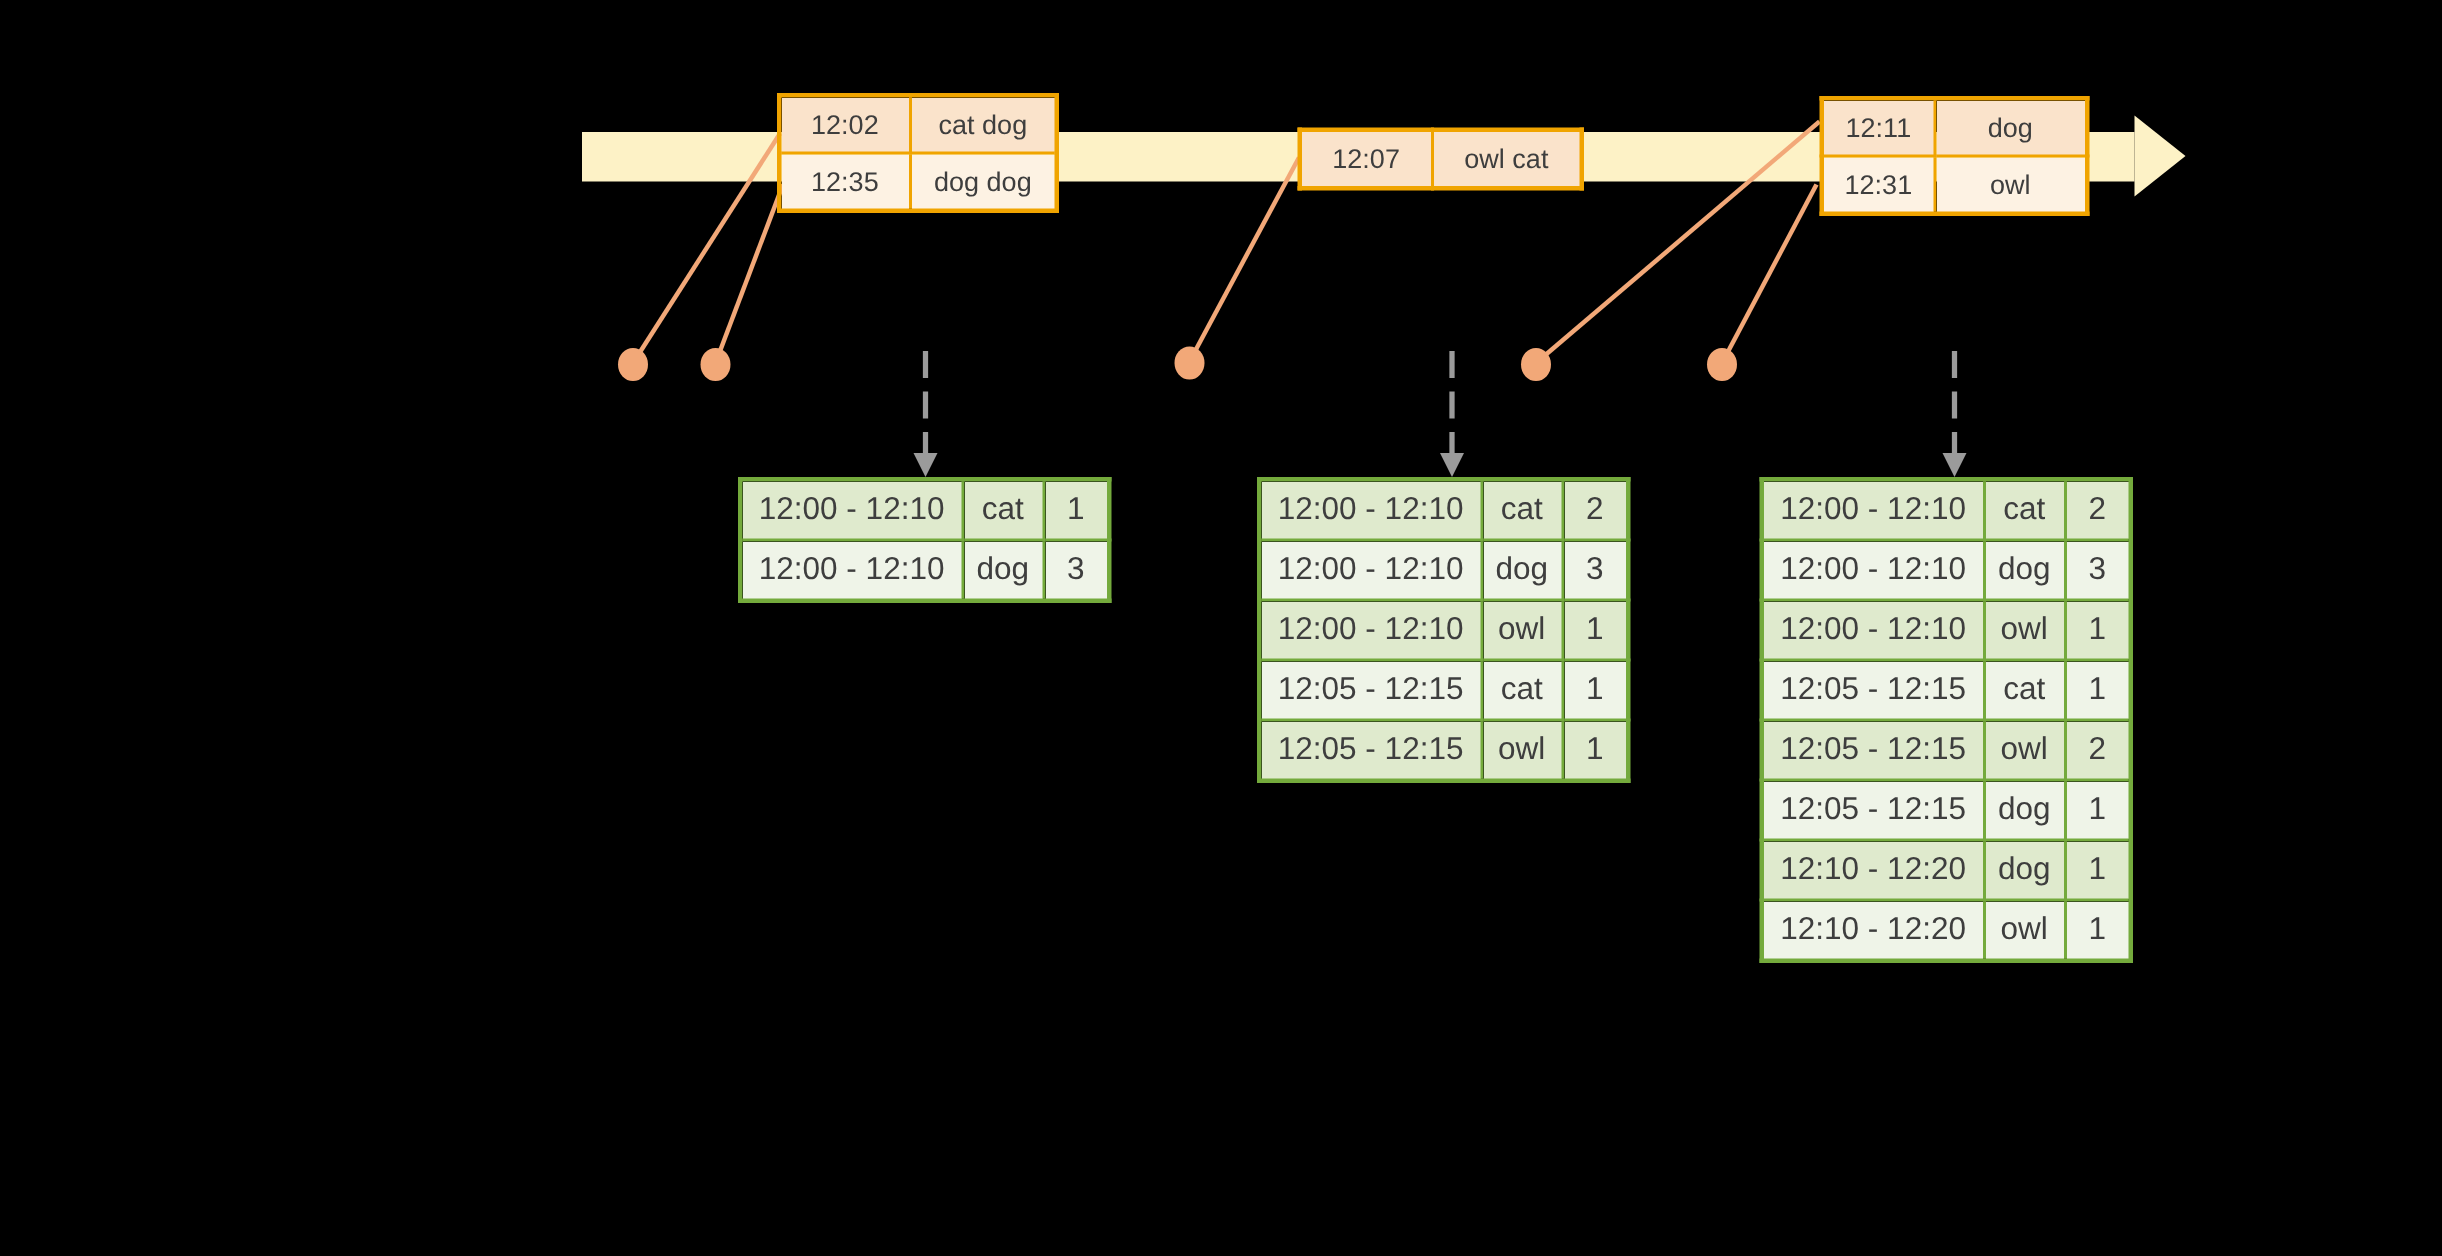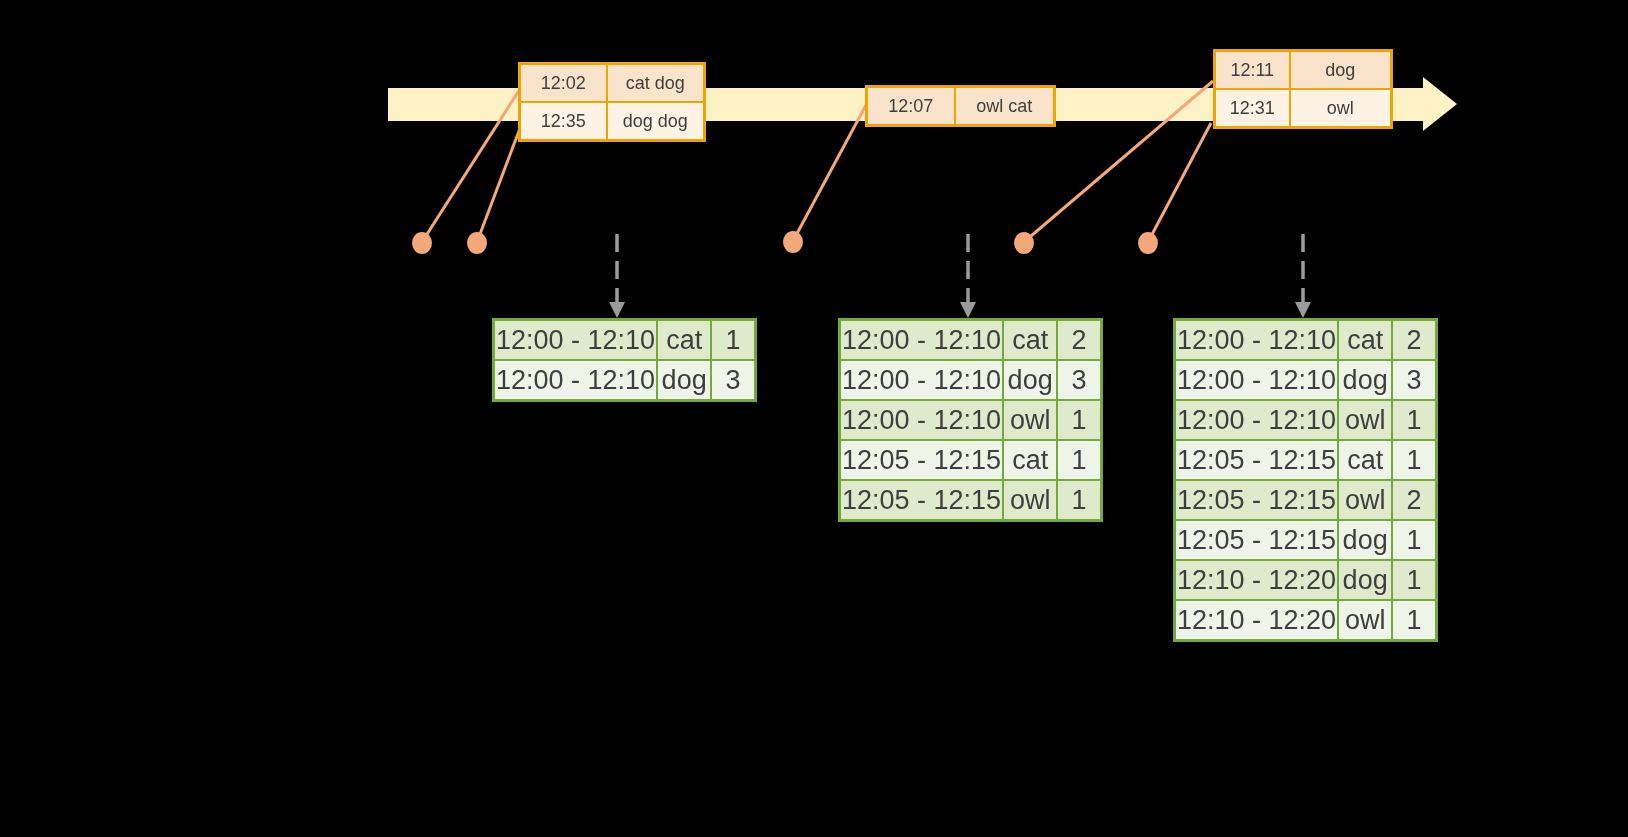--- a/index.html
+++ b/index.html
@@ -13,21 +13,21 @@
     text-align:center;vertical-align:middle;color:#3e3e3e;
     overflow:hidden;white-space:nowrap;
   }
   
   .etable{border:3px solid #f0a400;}
   .etable td{border:2px solid #f0a400;height:34px;font-size:18px;}
   .etable tr:nth-child(odd) td{background:#fae3cb;}
   .etable tr:nth-child(even) td{background:#fdf2e3;}
   
   .rtable{border:3px solid #74aa3c;}
-  .rtable td{border:2px solid #74aa3c;height:36px;font-size:27px;}
+  .rtable td{border:2px solid #74aa3c;height:36px;font-size:21px;}
   .rtable tr:nth-child(odd) td{background:#dfeacd;}
   .rtable tr:nth-child(even) td{background:#eff4e8;}
 </style>
 </head>
 <body>
 
 <div class="canvas">
 
   <svg class="layer" width="1628" height="837">
 
@@ -83,21 +83,21 @@
         <col style="width:100px">
       </colgroup>
     <tbody>
         <tr>
       <td>12:07</td>
       <td>owl cat</td>
     </tr>
   </tbody>
     </table>
 
-  <table class="etable" style="left:1213px;top:49px;">
+  <table class="etable" style="left:1213px;top:64px;">
     <colgroup>
         <col style="width:75px">
         <col style="width:102px">
       </colgroup>
     <tbody>
         <tr>
       <td>12:11</td>
       <td>dog</td>
     </tr>
     <tr>

